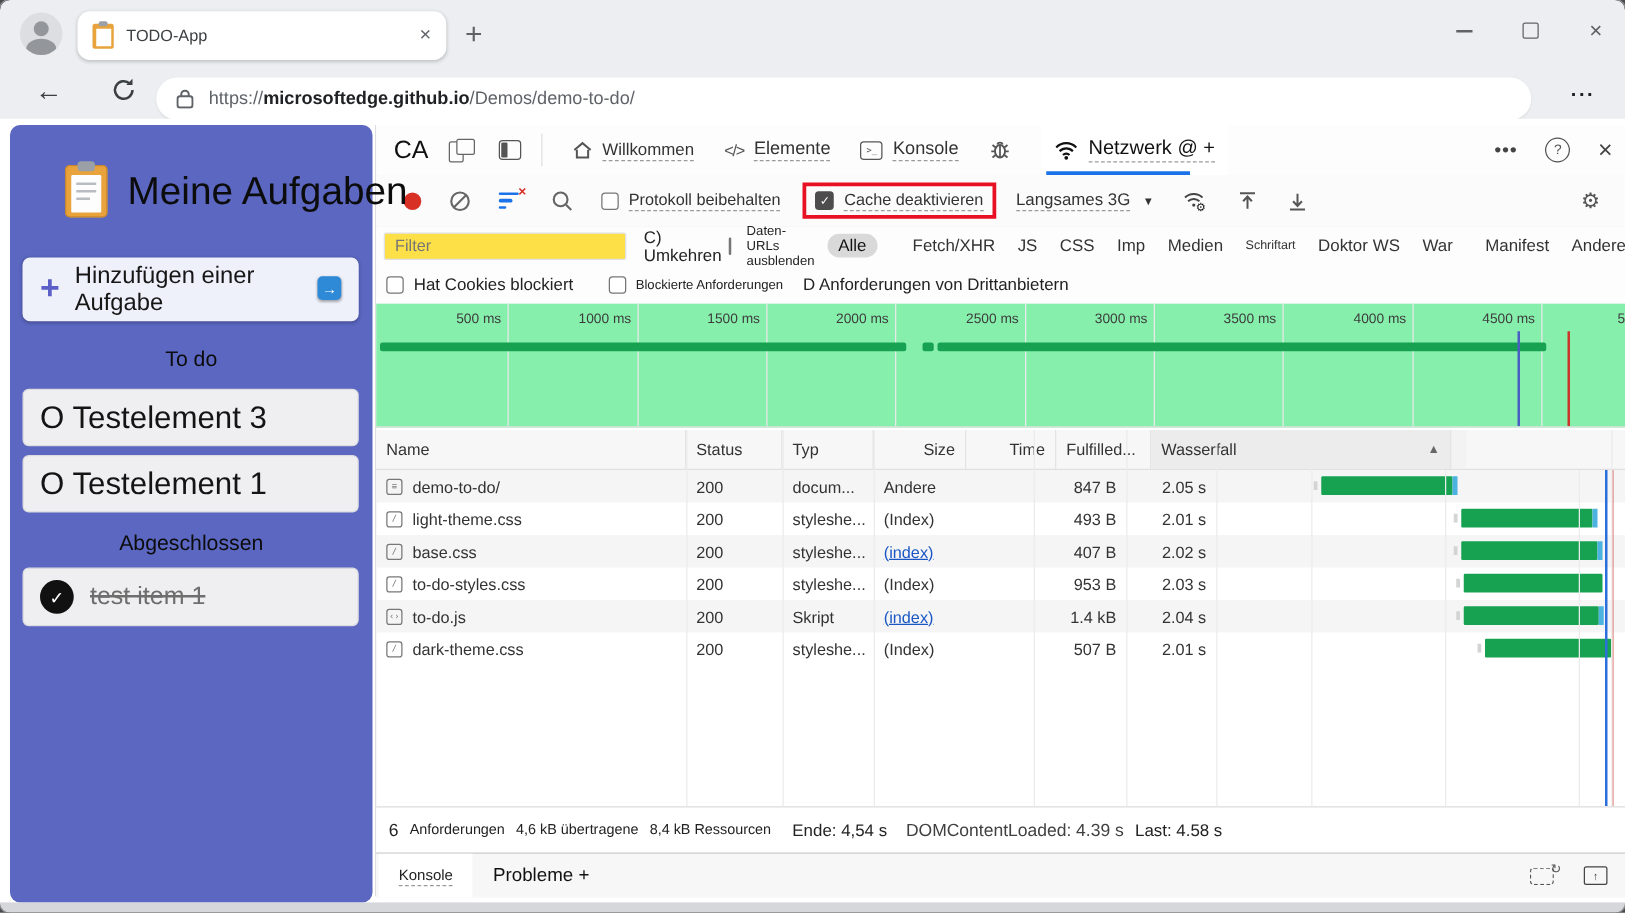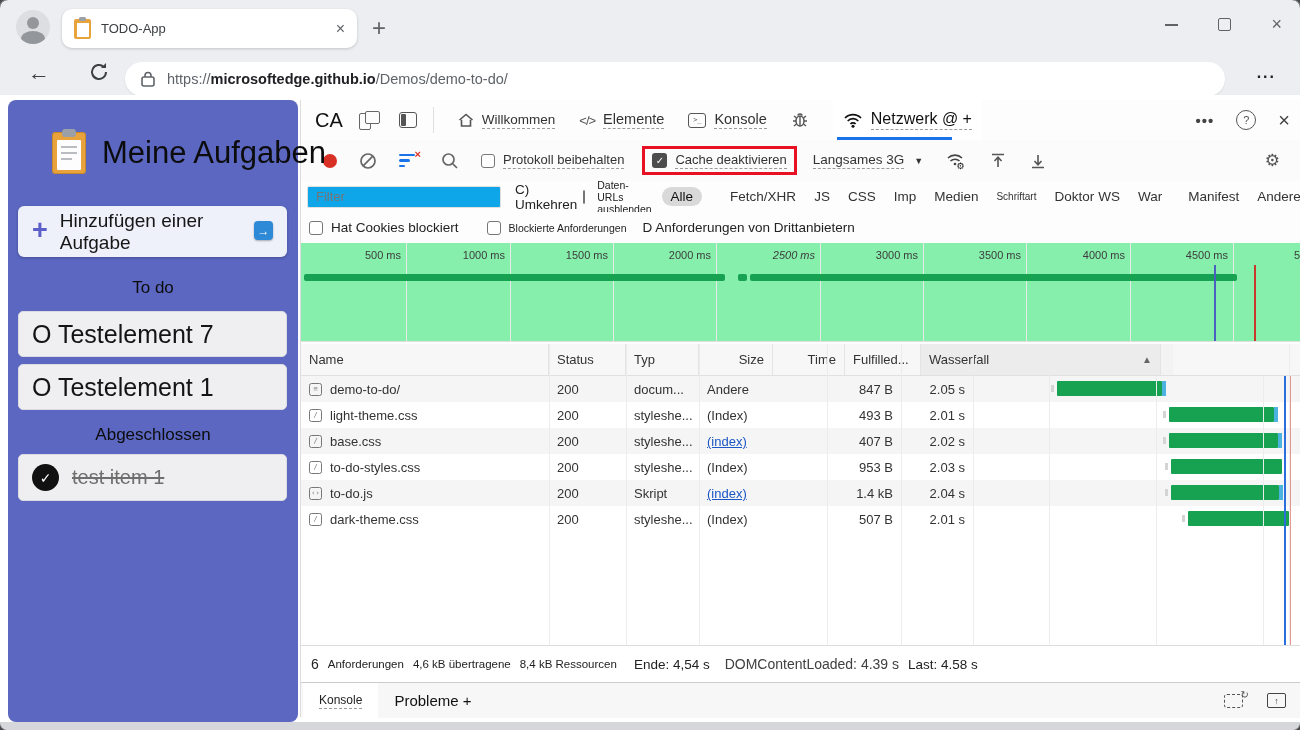--- a/index.html
+++ b/index.html
@@ -85,21 +85,21 @@
   .chk{width:14px;height:14px;border:1.4px solid #767676;border-radius:3px;background:#fff;box-sizing:border-box;}
   .chk-dark{width:15px;height:15px;border-radius:3px;background:#4d4d4d;color:#fff;font-size:10px;display:flex;align-items:center;justify-content:center;box-sizing:border-box;}
   .tb-label{font-size:13px;color:#333;margin-left:8px;}
   .cache-group{display:flex;align-items:center;margin-left:18px;border:3px solid #e81123;padding:3px 7px;background:transparent;}
   .throttle{display:flex;align-items:center;gap:10px;margin-left:16px;}
   .throttle .tt{font-size:13.5px;color:#333;}
   .caret-down{font-size:9px;color:#333;}
   .gear{font-size:17px;color:#555;}
   
   .dt-filterrow{position:absolute;left:0;top:81px;width:100%;height:31px;border-bottom:1px solid #eee;display:flex;align-items:center;background:#fdfdfd;}
-  .filter-input{margin-left:6px;width:200px;height:22px;border:1px solid #e0e0e0;background:#0ea5e9;border-radius:2px;font-size:13px;padding:0 8px;box-sizing:border-box;font-family:"Liberation Sans",sans-serif;color:#333;}
+  .filter-input{margin-left:6px;width:200px;height:22px;border:1px solid #e0e0e0;background:#fde047;border-radius:2px;font-size:13px;padding:0 8px;box-sizing:border-box;font-family:"Liberation Sans",sans-serif;color:#333;}
   .inv-label{font-size:13.5px;margin-left:14px;color:#222;}
   .inv-box{margin-left:6px;}
   .hide-data{font-size:10.5px;color:#222;margin-left:12px;}
   .pill{font-size:13.5px;color:#333;margin-left:18px;}
   .pill.active{background:#d9d9d9;border-radius:10px;padding:2px 9px;margin-left:10px;color:#111;}
   .pill.small{font-size:10px;}
   .pill.tight{margin-left:4px;}
   .pill-sep{width:1px;height:18px;background:#ddd;margin-left:10px;}
   
   .dt-checksrow{position:absolute;left:0;top:112px;width:100%;height:31px;border-bottom:1px solid #e6e6e6;display:flex;align-items:center;background:#fdfdfd;}
@@ -212,21 +212,21 @@
         </div>
         <span class="label">Meine Aufgaben</span>
       </div>
       <div class="add-btn">
         <span class="plus">+</span>
         <span class="lbl">Hinzufügen einer Aufgabe</span>
         <span class="add-badge">→</span>
       </div>
       <div class="sec-head" style="top:178px;">To do</div>
       <div class="todo-card" style="top:211px;">
-        <span class="txt"><span>O</span> <span>Testelement 7</span></span>
+        <span class="txt"><span>O</span> <span>Testelement 3</span></span>
       </div>
       <div class="todo-card" style="top:264px;">
         <span class="txt"><span>O</span> <span>Testelement 1</span></span>
       </div>
       <div class="sec-head" style="top:325px;">Abgeschlossen</div>
       <div class="done-card">
         <span class="done-check">✓</span>
         <span class="done-txt">test item 1</span>
       </div>
     </div>
@@ -362,21 +362,21 @@
           <div class="tgrid" style="left:415px;"></div>
         <div class="tgrid" style="left:519px;"></div>
           <div class="tgrid" style="left:622px;"></div>
         <div class="tgrid" style="left:725px;"></div>
           <div class="tgrid" style="left:829px;"></div>
         <div class="tgrid" style="left:932px;"></div>
         <span class="tick" style="left:105px;">500 ms</span>
         <span class="tick" style="left:209px;">1000 ms</span>
         <span class="tick" style="left:312px;">1500 ms</span>
         <span class="tick" style="left:415px;">2000 ms</span>
-        <span class="tick" style="left:519px;font-style:italic;">2500 ms</span>
+        <span class="tick" style="left:519px;">2500 ms</span>
         <span class="tick" style="left:622px;">3000 ms</span>
         <span class="tick" style="left:725px;">3500 ms</span>
         <span class="tick" style="left:829px;">4000 ms</span>
         <span class="tick" style="left:932px;">4500 ms</span>
         <span class="tick last" style="left:993px;">5</span>
         <div class="ovbar" style="left: 3px; width: 421px;"></div>
         <div class="ovbar" style="left: 437px; width: 9px;"></div>
         <div class="ovbar" style="left: 449px; width: 487px;"></div>
         <div class="vline-dcl" style="left: 913px;"></div>
         <div class="vline-load" style="left: 953px;"></div>

